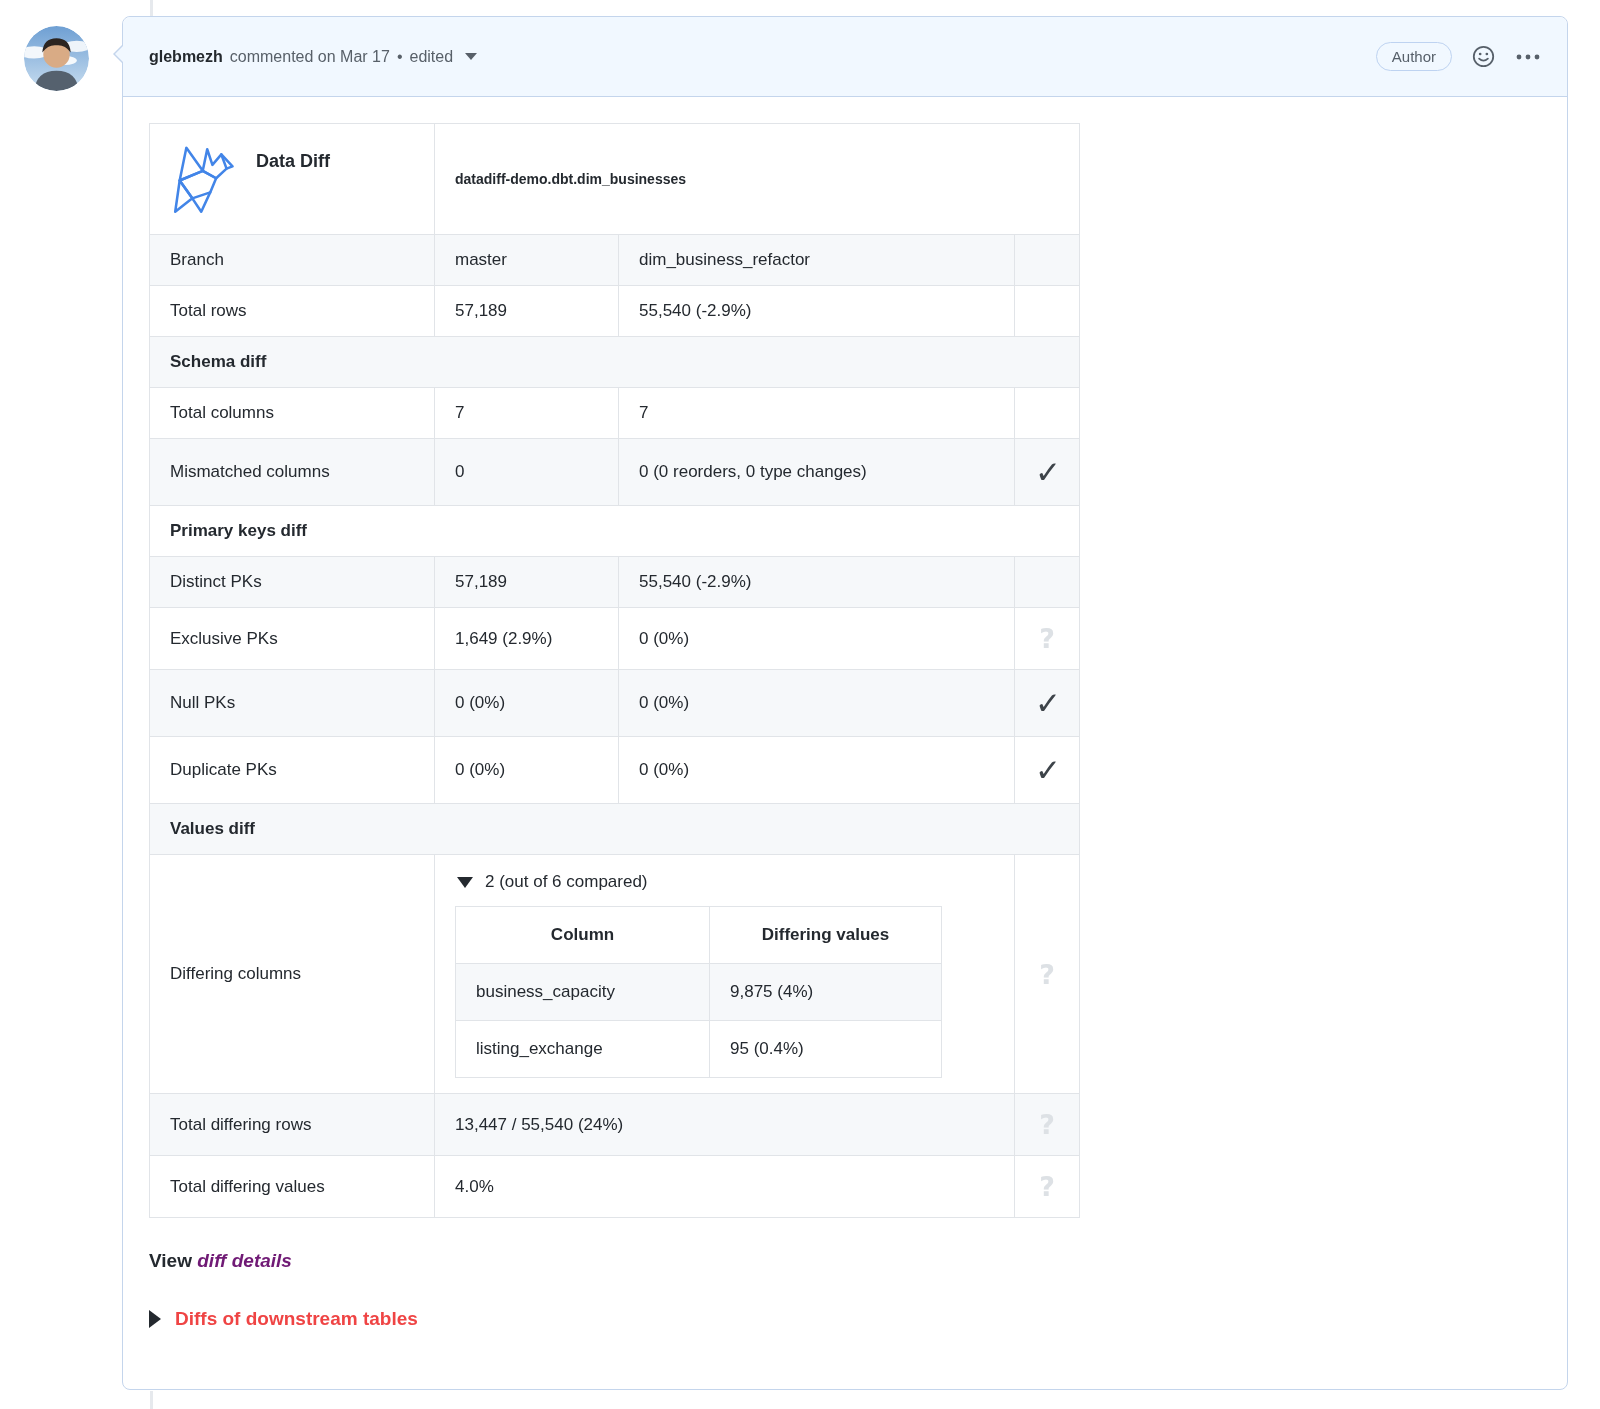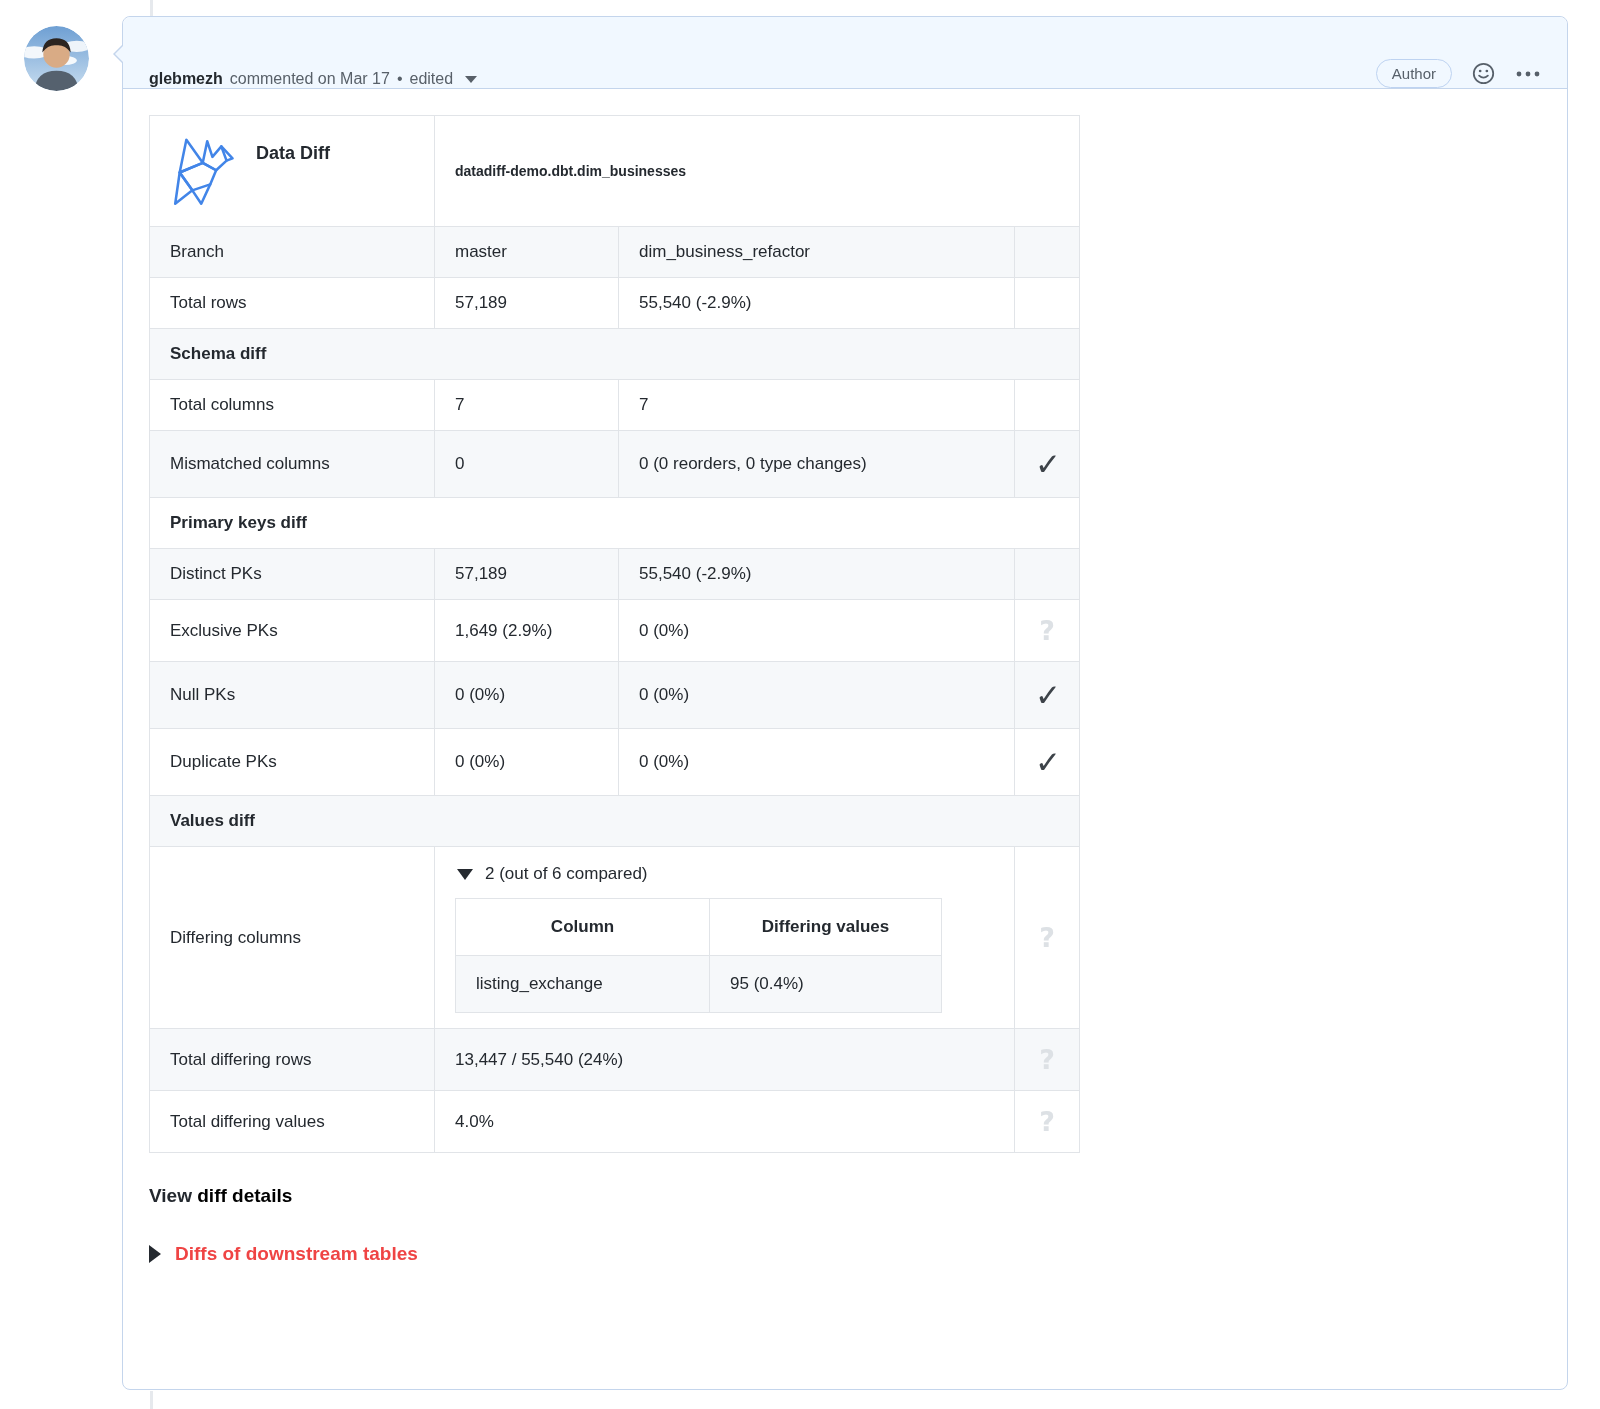--- a/index.html
+++ b/index.html
@@ -18,22 +18,22 @@
   .comment { position:absolute; left:122px; top:16px; width:1446px; min-height:1374px;
     background:#fff; border:1px solid #c4d5ec; border-radius:8px; }
 
   .bubble-caret-outer { position:absolute; left:-10px; top:27px; width:0; height:0;
     border-top:10px solid transparent; border-bottom:10px solid transparent;
     border-right:10px solid #c4d5ec; }
   .bubble-caret-inner { position:absolute; left:-8px; top:28px; width:0; height:0;
     border-top:9px solid transparent; border-bottom:9px solid transparent;
     border-right:9px solid #f1f8ff; }
 
-  .comment-header { height:72px; background:#f1f8ff; border-bottom:1px solid #c4d5ec;
-    border-radius:8px 8px 0 0; display:flex; align-items:flex-end; padding:0 26px; }
+  .comment-header { height:80px; background:#f1f8ff; border-bottom:1px solid #c4d5ec;
+    border-radius:8px 8px 0 0; display:flex; align-items:center; padding:0 26px; }
   .hdr-left { display:flex; align-items:center; gap:7px; font-size:16px; color:#586069; }
   .hdr-author { font-weight:700; color:#24292e; cursor:pointer; }
   .hdr-edited-btn { display:flex; align-items:center; gap:8px; cursor:pointer; color:#586069; }
   .caret-down { width:0; height:0; border-left:6px solid transparent;
     border-right:6px solid transparent; border-top:7px solid #586069; margin-left:4px; }
   .hdr-right { margin-left:auto; display:flex; align-items:center; gap:20px; }
   .author-badge { border:1px solid #bed3f1; border-radius:999px; padding:5px 15px;
     font-size:15px; color:#57606a; background:transparent; }
   .icon-btn { background:none; border:none; cursor:pointer; display:flex; align-items:center; padding:0; }
 
@@ -66,21 +66,21 @@
 
   table.nested { border-collapse:collapse; width:486px; margin-top:14px;
     font-size:17px; table-layout:fixed; }
   table.nested td { border:1px solid #e1e4e8; padding:14px 20px; background:#fff;
     white-space:nowrap; overflow:hidden; }
   table.nested tr { height:57px; }
   table.nested tr:nth-child(even) td { background:#f6f8fa; }
   table.nested td.nhead { font-weight:700; text-align:center; }
 
   .view-line { margin-top:32px; font-size:19px; font-weight:700; color:#24292f; }
-  .view-link { color:#000000; text-decoration:none; cursor:pointer; }
+  .view-link { color:#701a75; text-decoration:none; cursor:pointer;font-style:italic; }
   .downstream { margin-top:36px; display:flex; align-items:center; gap:14px; cursor:pointer; }
   .tri-right { width:0; height:0; border-top:9px solid transparent;
     border-bottom:9px solid transparent; border-left:12px solid #24292f; }
   .downstream-text { font-size:19px; font-weight:700; color:#ef4444; }
 </style>
 </head>
 <body>
 
 <div class="canvas">
 
@@ -260,20 +260,24 @@
               <colgroup>
                     <col style="width:254px">
                     <col style="width:232px">
                   </colgroup>
               <tbody>
                     <tr>
                 <td class="nhead">Column</td>
                 <td class="nhead">Differing values</td>
               </tr>
               <tr>
+                <td>business_capacity</td>
+                <td>9,875 (4%)</td>
+              </tr>
+              <tr>
                 <td>listing_exchange</td>
                 <td>95 (0.4%)</td>
               </tr>
             </tbody>
                 </table>
           </td>
           <td class="check-cell">
             <span class="glyph-question">?</span>
           </td>
         </tr>

